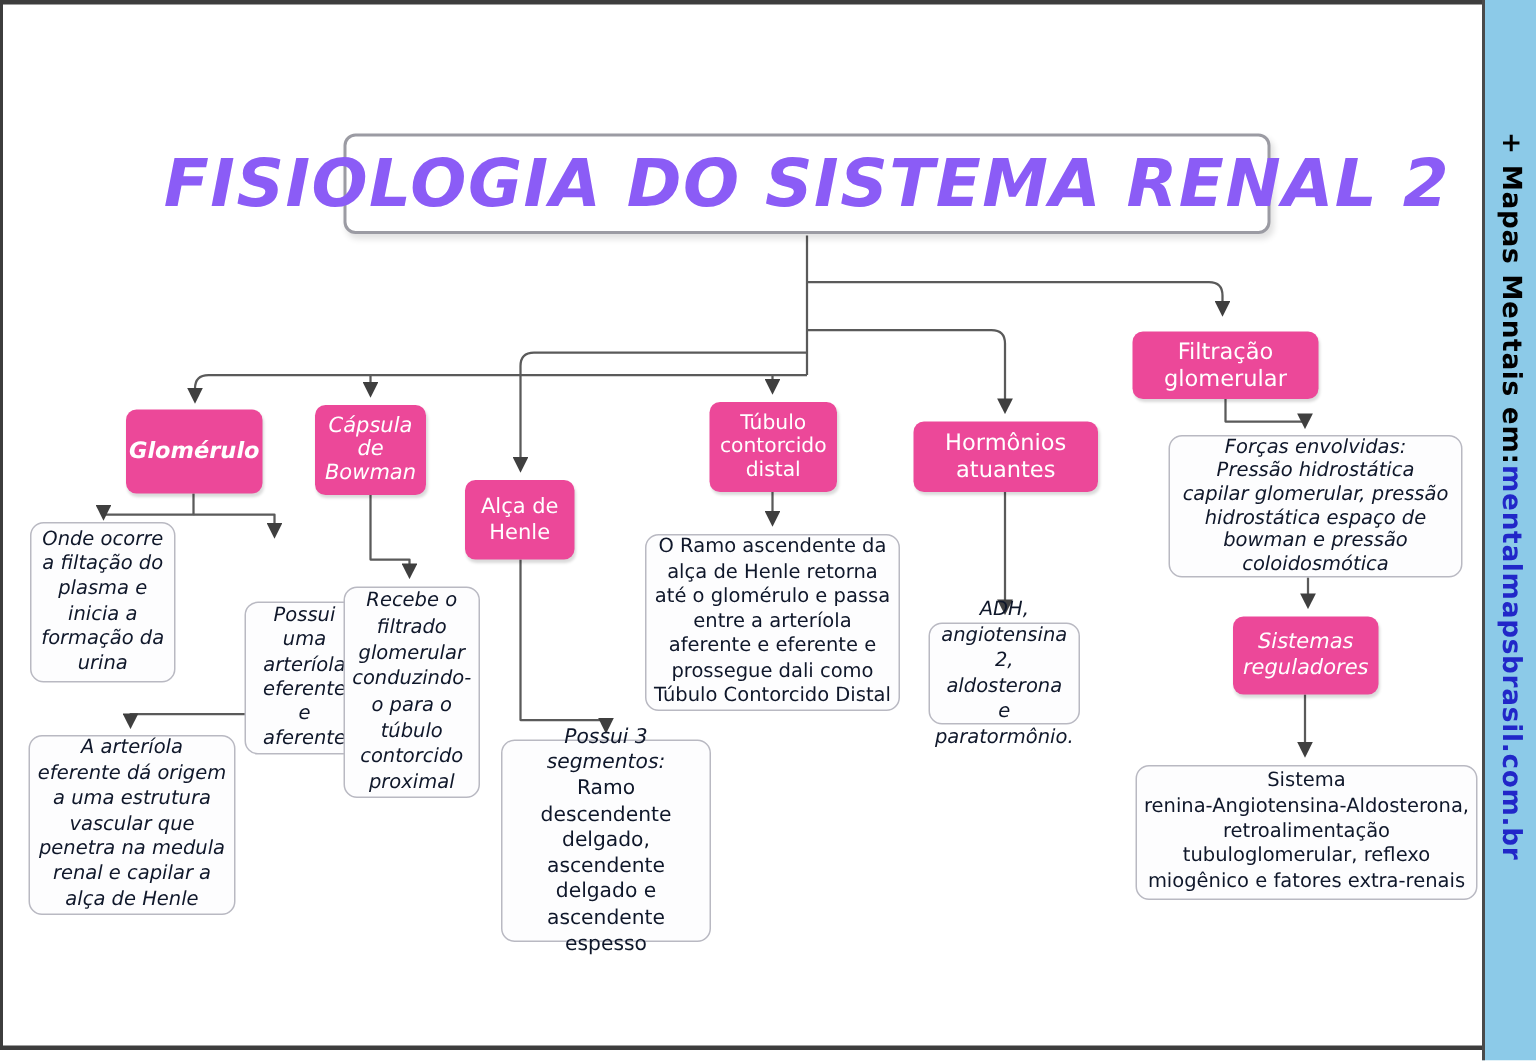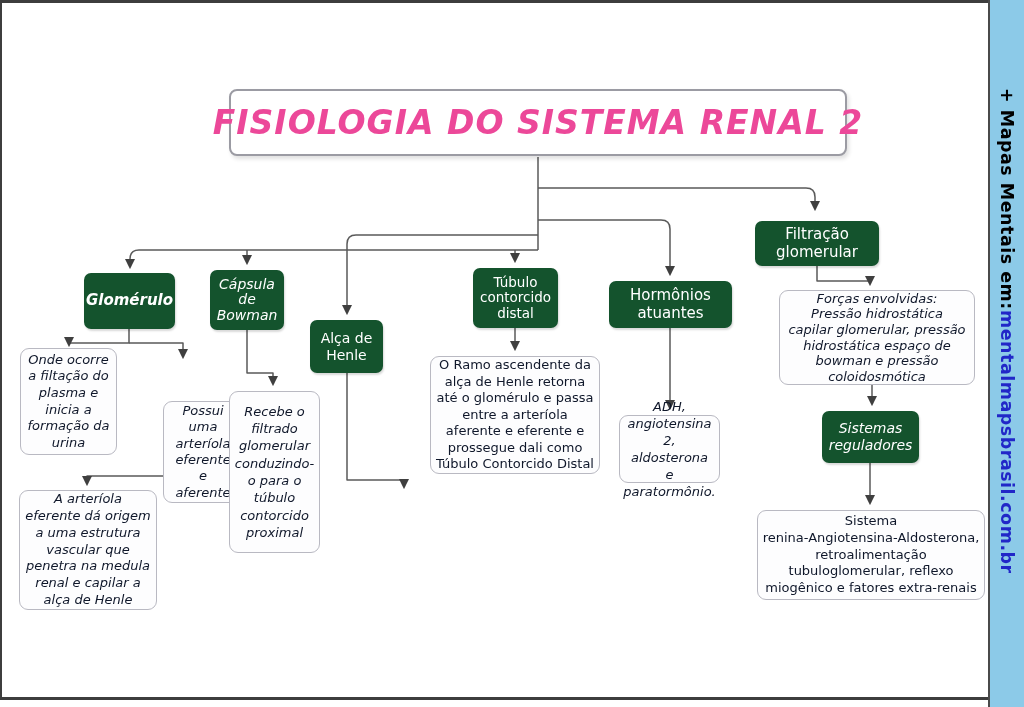--- a/index.html
+++ b/index.html
@@ -15,26 +15,26 @@
   }
   svg.connectors { position:absolute; left:0; top:0; pointer-events:none; }
 
   .title-box {
     position:absolute; left:227px; top:86px; width:618px; height:67px;
     background:#ffffff; border:2px solid #9b9ba3; border-radius:8px;
     box-shadow:2px 3px 4px rgba(0,0,0,0.12);
     display:flex; align-items:center; justify-content:center; box-sizing:border-box;
   }
   .title-text {
-    font-size:33px; font-weight:bold; font-style:italic;
-    color:#ec4899; letter-spacing:1px; white-space:nowrap;
+    font-size:44px; font-weight:bold; font-style:italic;
+    color:#8b5cf6; letter-spacing:1px; white-space:nowrap;
   }
 
   .node {
-    position:absolute; background:#14532d; color:#ffffff;
+    position:absolute; background:#ec4899; color:#ffffff;
     border-radius:7px; box-sizing:border-box;
     display:flex; align-items:center; justify-content:center;
     text-align:center; white-space:pre-line; line-height:1.18;
     font-size:14px; box-shadow:1px 2px 2px rgba(0,0,0,0.15);
   }
   .detail {
     position:absolute; background:#fdfdfe; border:1.5px solid #b9b9c2;
     border-radius:9px; box-sizing:border-box; color:#0f172a;
     display:flex; align-items:center; justify-content:center;
     text-align:center; white-space:pre-line; padding:4px;
@@ -45,21 +45,21 @@
   #node-glomerulo   { left:82px;  top:270px; width:91px;  height:56px; font-size:15px;font-weight:bold; }
   #node-capsula     { left:208px; top:267px; width:74px;  height:60px; line-height:1.1; }
   #node-alca        { left:308px; top:317px; width:73px;  height:53px; }
   #node-tubulo      { left:471px; top:265px; width:85px;  height:60px; font-size:13.5px; line-height:1.15; }
   #node-hormonios   { left:607px; top:278px; width:123px; height:47px; font-size:15px; }
   #node-filtracao   { left:753px; top:218px; width:124px; height:45px; font-size:15px; }
   #node-sistemas    { left:820px; top:408px; width:97px;  height:52px;font-style:italic; }
 
   #detail-glomerulo-funcao     { left:18px;  top:345px; width:97px;  height:107px; line-height:1.28; }
   #detail-glomerulo-arteriolas { left:161px; top:360px; width:80px;  height:102px; line-height:1.26;margin-top:38px; }
-  #detail-capsula-recebe       { left:227px; top:388px; width:91px;  height:162px; line-height:1.33; }
+  #detail-capsula-recebe       { left:227px; top:388px; width:91px;  height:141px; line-height:1.33; }
   #detail-arteriola-eferente   { left:17px;  top:487px; width:138px; height:120px; line-height:1.3; }
   #detail-alca-segmentos       { left:332px; top:490px; width:140px; height:135px; white-space:normal; line-height:1.28; font-size:13.5px; padding:6px 9px; }
   #detail-tubulo-descricao     { left:428px; top:353px; width:170px; height:118px; line-height:1.27; }
   #detail-hormonios-lista      { left:617px; top:412px; width:101px; height:68px;  line-height:1.32; }
   #detail-filtracao-forcas     { left:777px; top:287px; width:196px; height:95px;  line-height:1.2; }
   #detail-sistemas-lista       { left:755px; top:507px; width:228px; height:90px;  line-height:1.3; }
 
   .sidebar {
     position:absolute; left:988px; top:0; width:36px; height:707px;
     background:#8ccae8; border-left:2px solid #4a4a4a; box-sizing:border-box;
@@ -142,20 +142,23 @@
 túbulo
 contorcido
 proximal</div>
   <div class="detail italic" id="detail-arteriola-eferente">A arteríola
 eferente dá origem
 a uma estrutura
 vascular que
 penetra na medula
 renal e capilar a
 alça de Henle</div>
+  <div class="detail" id="detail-alca-segmentos">
+    <span><span class="italic">Possui 3 segmentos:</span><span> Ramo descendente delgado, ascendente delgado e ascendente espesso</span></span>
+  </div>
   <div class="detail" id="detail-tubulo-descricao">O Ramo ascendente da
 alça de Henle retorna
 até o glomérulo e passa
 entre a arteríola
 aferente e eferente e
 prossegue dali como
 Túbulo Contorcido Distal</div>
   <div class="detail italic" id="detail-hormonios-lista">ADH,
 angiotensina
 2, aldosterona

